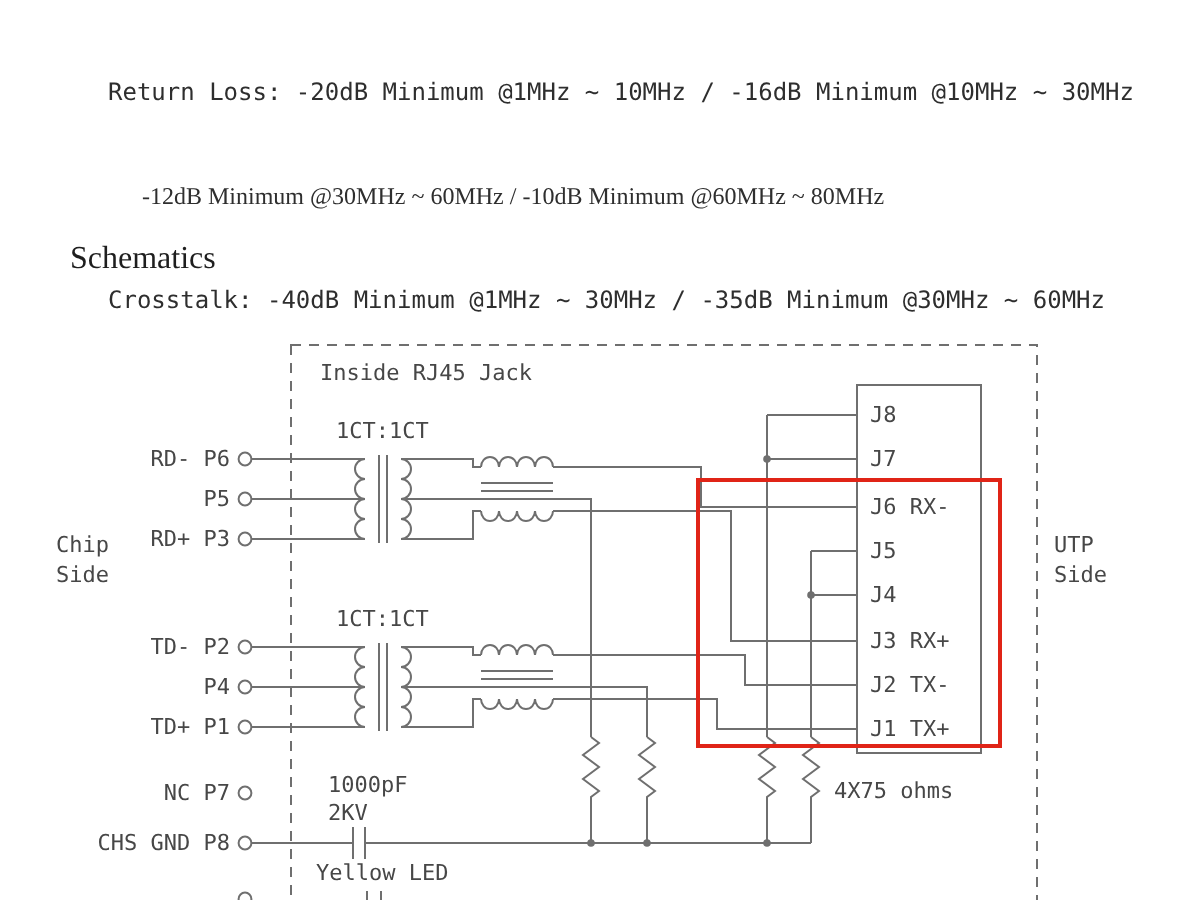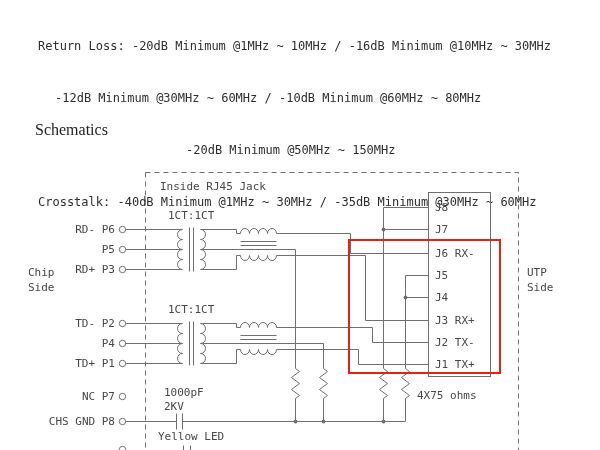--- a/index.html
+++ b/index.html
@@ -5,27 +5,27 @@
   * { margin:0; padding:0; box-sizing:border-box; }
   html,body { width:600px; height:450px; }
   body {
     position:relative;
     background:#ffffff;
     overflow:hidden;
     font-family:"DejaVu Sans Mono", monospace;
   }
   .specs {
     position:absolute;
-    left:38px; top:3px;
+    left:54px; top:3px;
     font-size:12px;
     line-height:17.4px;
     color:#2e2e2e;
     white-space:pre;
   }
-  .indent-a { padding-left:17px; }
+  .indent-a { padding-left:17px;font-family:Liberation Serif, serif; }
   .indent-b { padding-left:148px; }
   .heading {
     position:absolute;
     left:35px; top:121px;
     font-family:Liberation Serif, serif;
     font-size:16px;
     font-weight:normal;
     color:#1e1e1e;
   }
   svg.schem { position:absolute; left:0; top:0; }
@@ -34,21 +34,20 @@
     font-size:11px;
     fill:#474747;
   }
 </style>
 </head>
 <body>
 
 <div class="specs">
   <div class="spec-line">Return Loss: -20dB Minimum @1MHz ~ 10MHz / -16dB Minimum @10MHz ~ 30MHz</div>
   <div class="spec-line indent-a">-12dB Minimum @30MHz ~ 60MHz / -10dB Minimum @60MHz ~ 80MHz</div>
-  <div class="spec-line indent-b">-20dB Minimum @50MHz ~ 150MHz</div>
   <div class="spec-line">Crosstalk: -40dB Minimum @1MHz ~ 30MHz / -35dB Minimum @30MHz ~ 60MHz</div>
 </div>
 
 <div class="heading">Schematics</div>
 
 <svg class="schem" width="600" height="450" viewBox="0 0 600 450">
 
   <g fill="none" stroke="#6f6f6f" stroke-width="1" transform="translate(0.5 0.5)">
 
     <rect x="145" y="172" width="373" height="300" stroke-dasharray="5 4"></rect>

